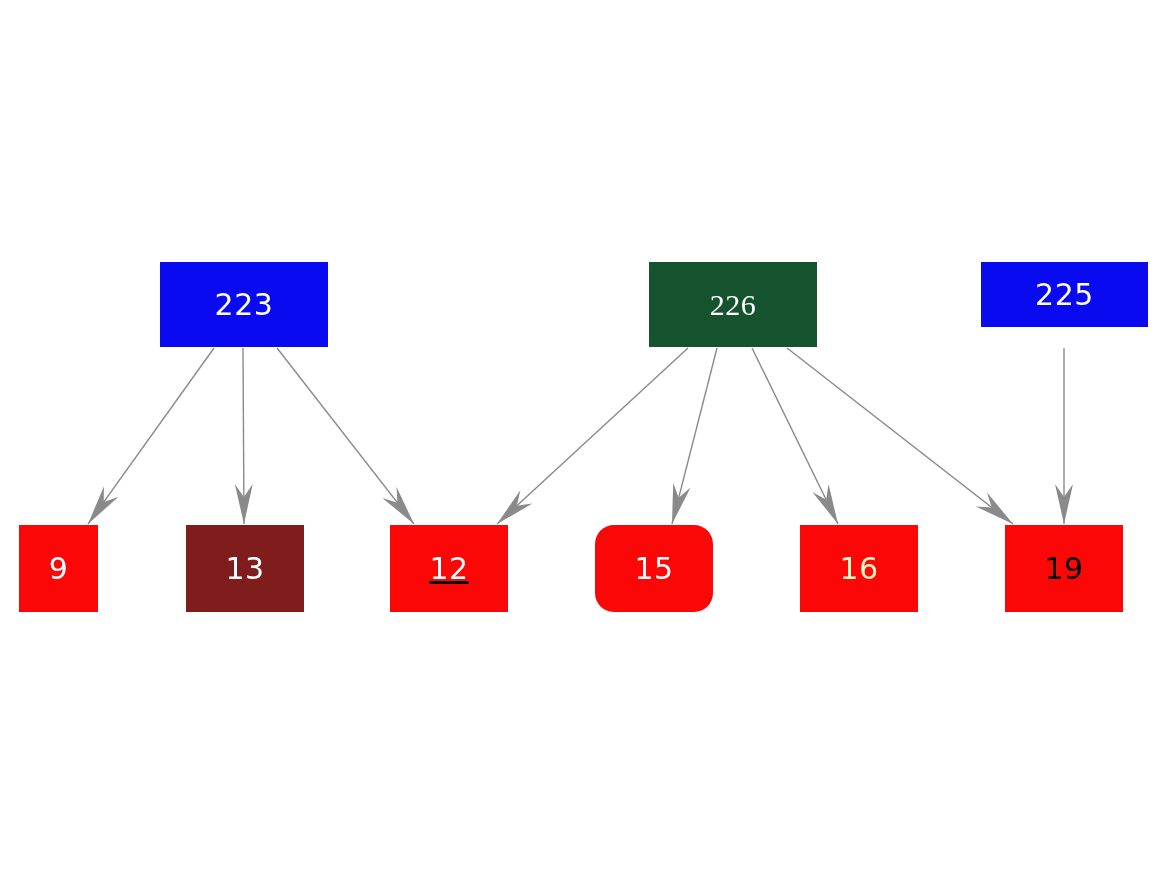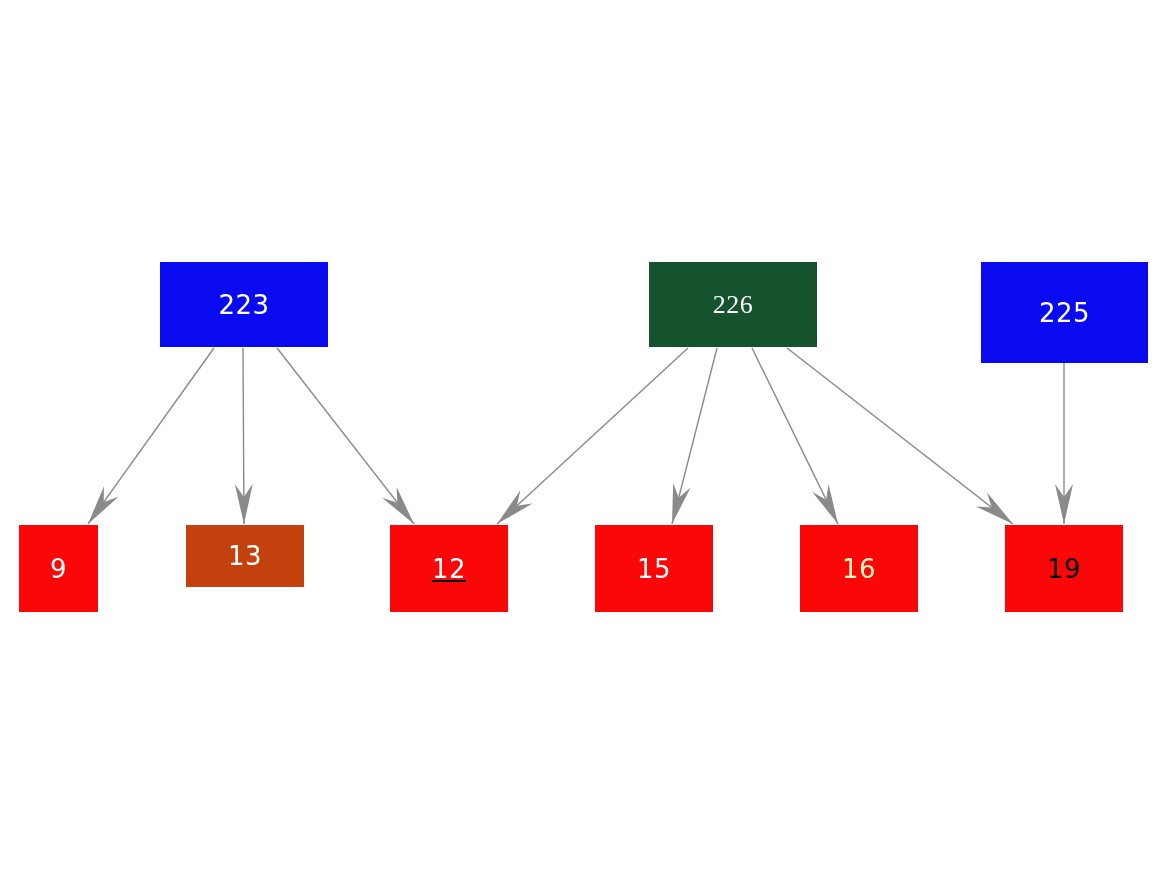--- a/index.html
+++ b/index.html
@@ -25,21 +25,21 @@
   }
   .node {
     position: absolute;
     display: flex;
     align-items: center;
     justify-content: center;
     box-sizing: border-box;
   }
   .node span {
     color: #ffffff;
-    font-size: 26px;
+    font-size: 30px;
     line-height: 1;
     letter-spacing: 0.5px;
   }
 </style>
 </head>
 <body>
 
 <div class="canvas">
   <svg id="edge-layer" xmlns="http://www.w3.org/2000/svg" viewBox="0 0 1167 875">
     <defs>
@@ -58,33 +58,33 @@
         <line x1="1064" y1="348" x2="1064" y2="524" stroke="#8a8a8a" stroke-width="1.4" marker-end="url(#arrowhead)"></line>
       </g>
   </svg>
 
 <div class="node" style="left: 160px; top: 262px; width: 168px; height: 85px; background: rgb(10, 10, 240);">
       <span style="color: rgb(255, 255, 255);">223</span>
     </div>
     <div class="node" style="left: 649px; top: 262px; width: 168px; height: 85px; background: #14532d; font-family: Liberation Serif, serif;">
       <span style="color: rgb(255, 255, 255);">226</span>
     </div>
-    <div class="node" style="left: 981px; top: 262px; width: 167px; height: 101px; background: rgb(10, 10, 240);">
+    <div class="node" style="left: 981px; top: 262px; width: 167px; height: 65px; background: rgb(10, 10, 240);">
       <span style="color: rgb(255, 255, 255);">225</span>
     </div>
     <div class="node" style="left: 19px; top: 525px; width: 79px; height: 87px; background: rgb(251, 7, 7);">
       <span style="color: rgb(255, 255, 255);">9</span>
     </div>
-    <div class="node" style="left: 186px; top: 525px; width: 118px; height: 62px; background: #c2410c; text-align: center;">
+    <div class="node" style="left: 186px; top: 525px; width: 118px; height: 87px; background: #7f1d1d; text-align: center;">
       <span style="color: rgb(255, 255, 255);">13</span>
     </div>
     <div class="node" style="left: 390px; top: 525px; width: 118px; height: 87px; background: rgb(251, 7, 7); text-decoration: underline;">
       <span style="color: rgb(255, 255, 255);">12</span>
     </div>
-    <div class="node" style="left: 595px; top: 525px; width: 118px; height: 87px; background: rgb(251, 7, 7);">
+    <div class="node" style="left: 595px; top: 525px; width: 118px; height: 87px; background: rgb(251, 7, 7); border-radius: 19px;">
       <span style="color: rgb(255, 255, 255);">15</span>
     </div>
     <div class="node" style="left: 800px; top: 525px; width: 118px; height: 87px; background: rgb(251, 7, 7);">
       <span style="color: #fef9c3;">16</span>
     </div>
     <div class="node" style="left: 1005px; top: 525px; width: 118px; height: 87px; background: rgb(251, 7, 7);">
       <span style="color: #000000;">19</span>
     </div>
   </div>
 

